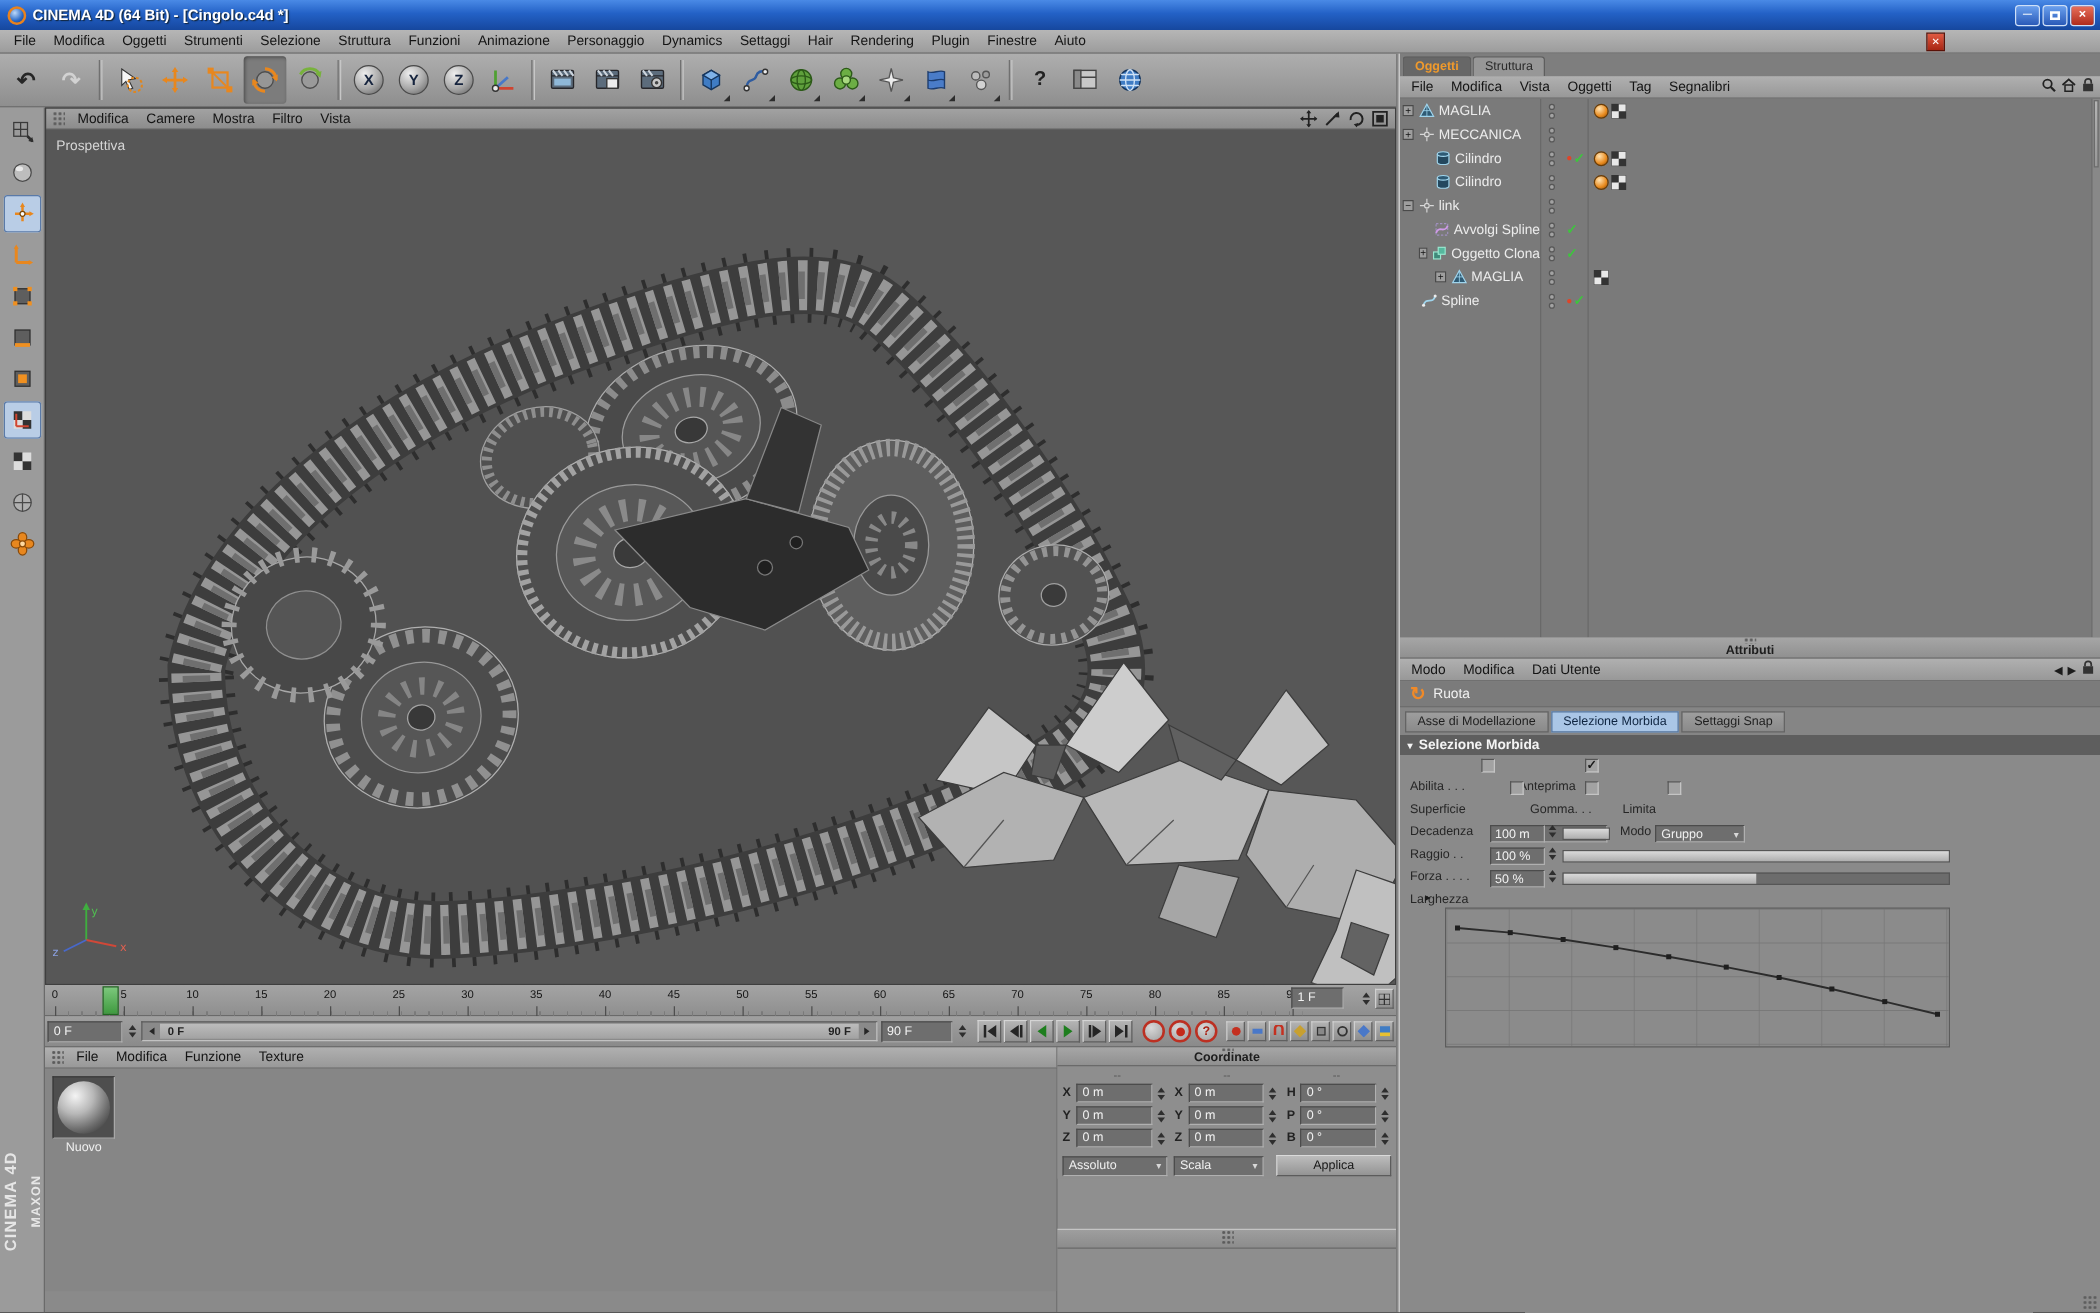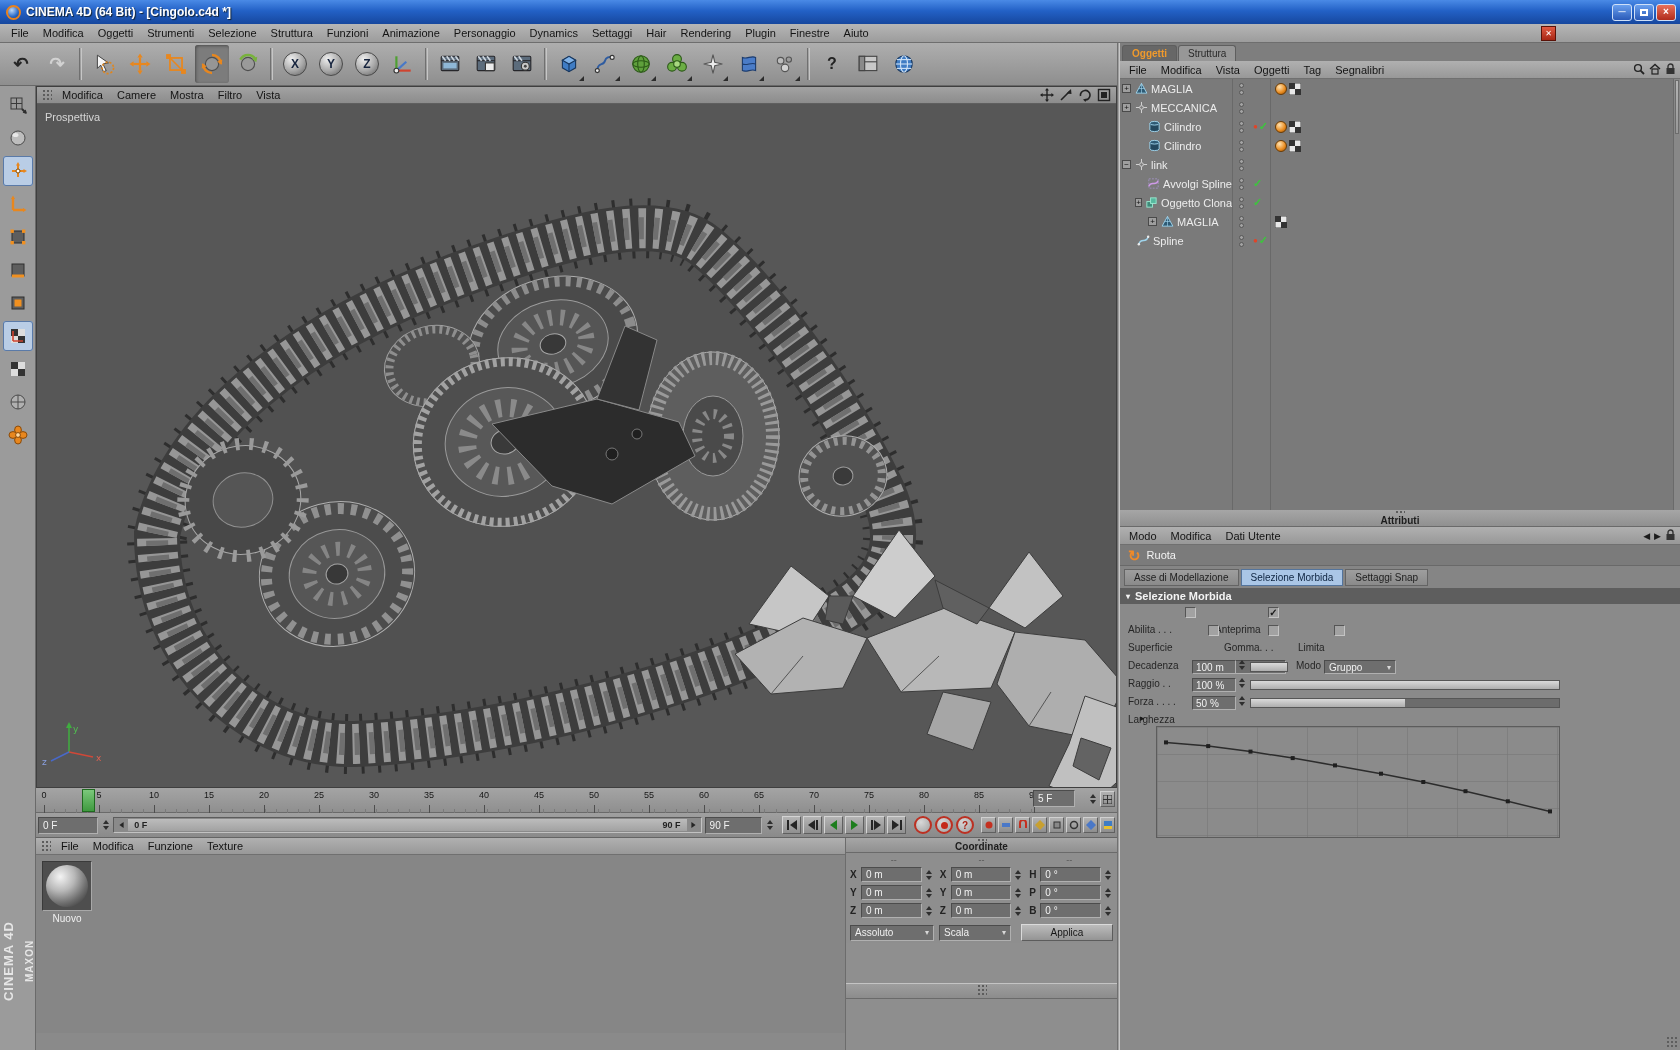--- a/index.html
+++ b/index.html
@@ -666,21 +666,21 @@
         <span class="tick-label" style="left: 833px;">75</span>
         <i class="tick-line" style="left: 833px;"></i>
         <span class="tick-label" style="left: 888px;">80</span>
         <i class="tick-line" style="left: 888px;"></i>
         <span class="tick-label" style="left: 943px;">85</span>
         <i class="tick-line" style="left: 943px;"></i>
         <span class="tick-label" style="left: 998px;">90</span>
         <i class="tick-line" style="left: 998px;"></i>
       </div>
     <div class="playhead" id="playhead" style="left: 46px;"></div>
-    <div class="frame-box field">5 F</div>
+    <div class="frame-box field">1 F</div>
     <div class="ruler-mini">
       <span class="spin">
           <i class="tri-up"></i>
           <i class="tri-dn"></i>
         </span>
       <span class="mini-btn">
         <svg width="9" height="9" viewBox="0 0 9 9">
             <rect width="9" height="9" fill="none" stroke="#333"></rect>
             <line x1="0" y1="4.5" x2="9" y2="4.5" stroke="#333"></line>
             <line x1="4.5" y1="0" x2="4.5" y2="9" stroke="#333"></line>

